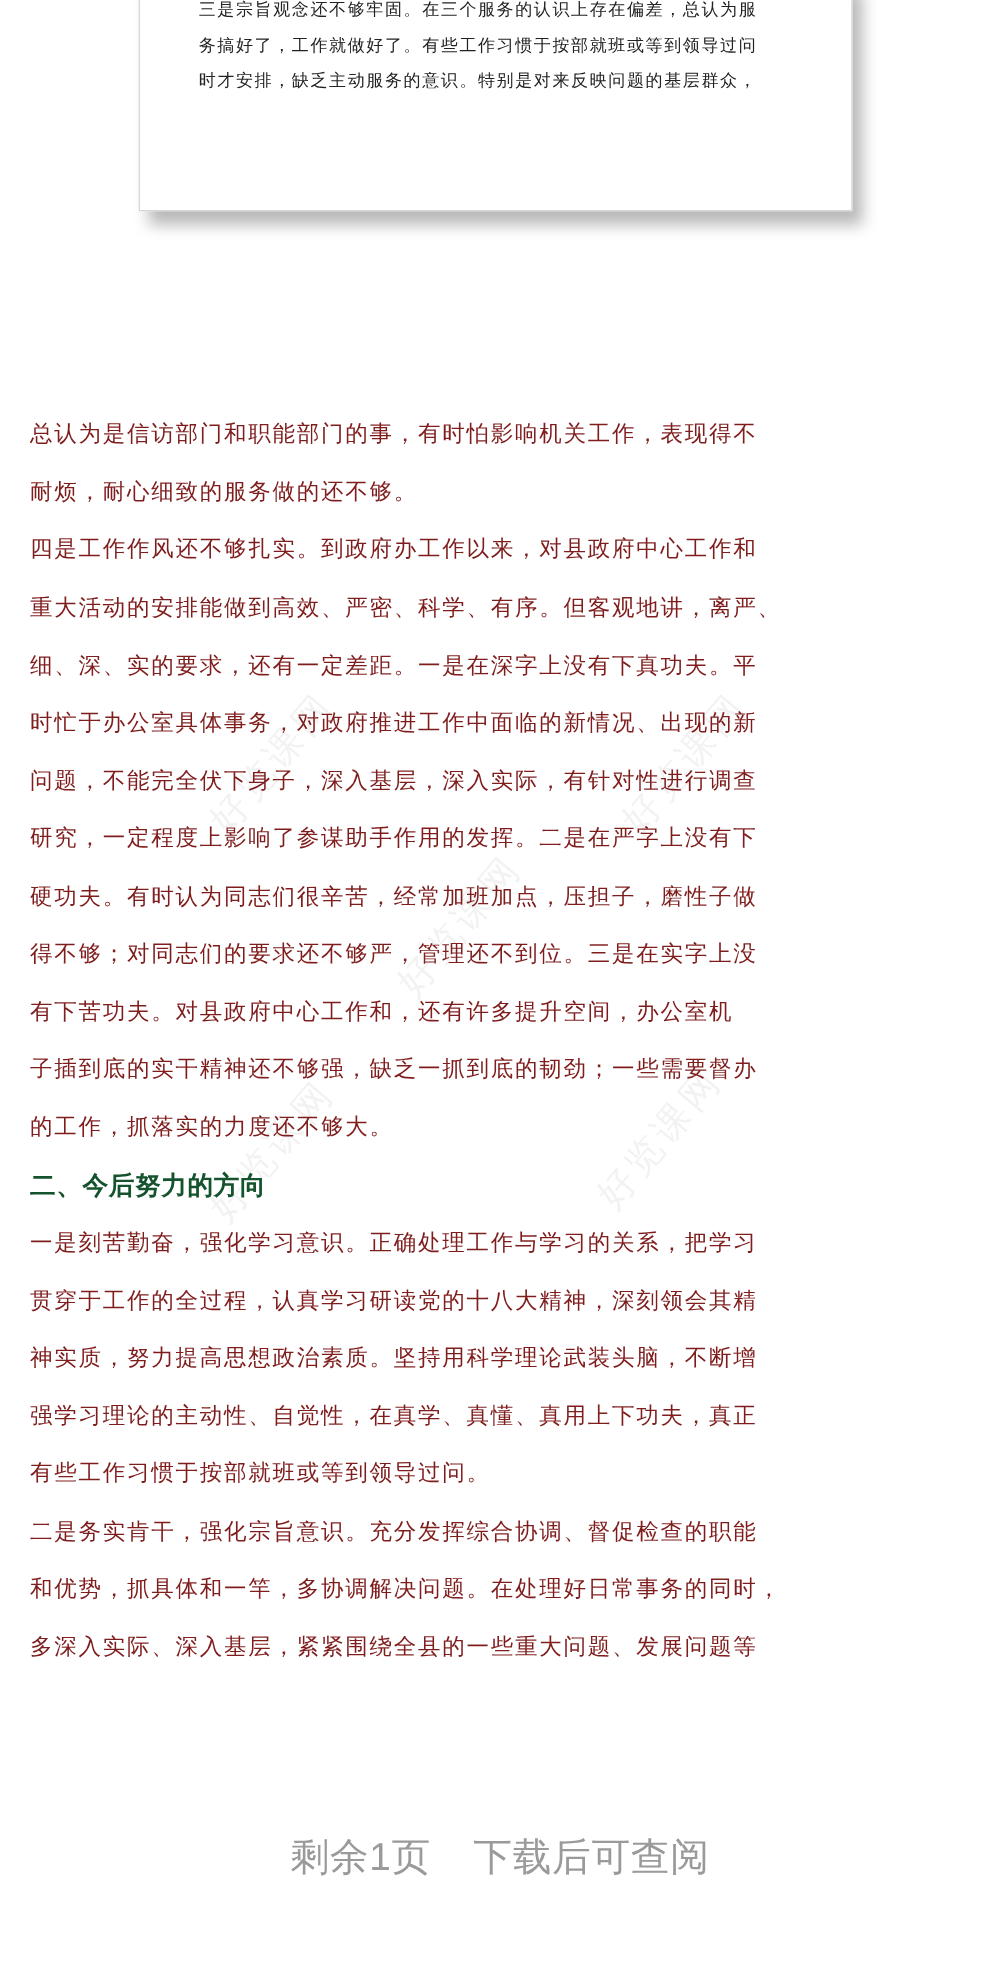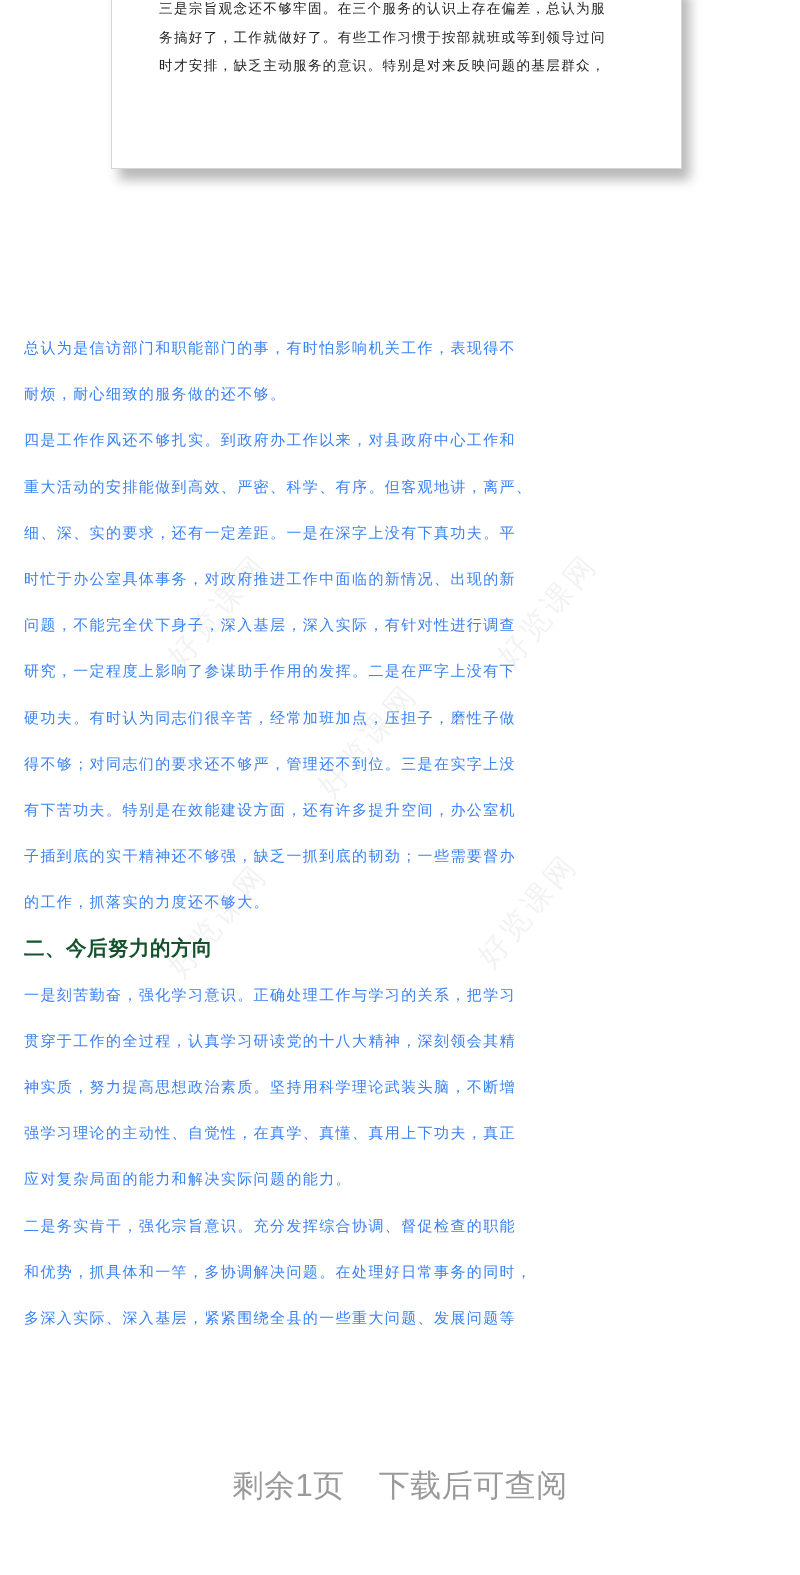--- a/index.html
+++ b/index.html
@@ -56,26 +56,26 @@
 
     
     .main {
       position: absolute;
       left: 24px;
       top: 325px;
       width: 770px;
     }
     .line {
       display: block;
-      font-size: 15px;
+      font-size: 18px;
       height: 46.2px;
       line-height: 46.2px;
       white-space: nowrap;
       letter-spacing: 1.4px;
-      color: #3b82f6;
+      color: #7f1d1d;
     }
     .heading {
       font-family: "DejaVu Sans", "Liberation Sans", sans-serif;
       font-weight: bold;
       font-size: 20.5px;
       letter-spacing: 0.5px;
       color: #14532d;
     }
 
     
@@ -129,29 +129,29 @@
   <span class="line">总认为是信访部门和职能部门的事，有时怕影响机关工作，表现得不</span>
   <span class="line">耐烦，耐心细致的服务做的还不够。</span>
   <span class="line">四是工作作风还不够扎实。到政府办工作以来，对县政府中心工作和</span>
   <span class="line">重大活动的安排能做到高效、严密、科学、有序。但客观地讲，离严、</span>
   <span class="line">细、深、实的要求，还有一定差距。一是在深字上没有下真功夫。平</span>
   <span class="line">时忙于办公室具体事务，对政府推进工作中面临的新情况、出现的新</span>
   <span class="line">问题，不能完全伏下身子，深入基层，深入实际，有针对性进行调查</span>
   <span class="line">研究，一定程度上影响了参谋助手作用的发挥。二是在严字上没有下</span>
   <span class="line">硬功夫。有时认为同志们很辛苦，经常加班加点，压担子，磨性子做</span>
   <span class="line">得不够；对同志们的要求还不够严，管理还不到位。三是在实字上没</span>
-  <span class="line">有下苦功夫。特别是在效能建设方面，还有许多提升空间，办公室机</span>
+  <span class="line">有下苦功夫。对县政府中心工作和，还有许多提升空间，办公室机</span>
   <span class="line">子插到底的实干精神还不够强，缺乏一抓到底的韧劲；一些需要督办</span>
   <span class="line">的工作，抓落实的力度还不够大。</span>
   <span class="line heading">二、今后努力的方向</span>
   <span class="line">一是刻苦勤奋，强化学习意识。正确处理工作与学习的关系，把学习</span>
   <span class="line">贯穿于工作的全过程，认真学习研读党的十八大精神，深刻领会其精</span>
   <span class="line">神实质，努力提高思想政治素质。坚持用科学理论武装头脑，不断增</span>
   <span class="line">强学习理论的主动性、自觉性，在真学、真懂、真用上下功夫，真正</span>
-  <span class="line">应对复杂局面的能力和解决实际问题的能力。</span>
+  <span class="line">有些工作习惯于按部就班或等到领导过问。</span>
   <span class="line">二是务实肯干，强化宗旨意识。充分发挥综合协调、督促检查的职能</span>
   <span class="line">和优势，抓具体和一竿，多协调解决问题。在处理好日常事务的同时，</span>
   <span class="line">多深入实际、深入基层，紧紧围绕全县的一些重大问题、发展问题等</span>
 </div>
 
 <div class="footer">
   <span>剩余1页</span><span class="gap"></span><span>下载后可查阅</span>
 </div>
 
 </body></html>

